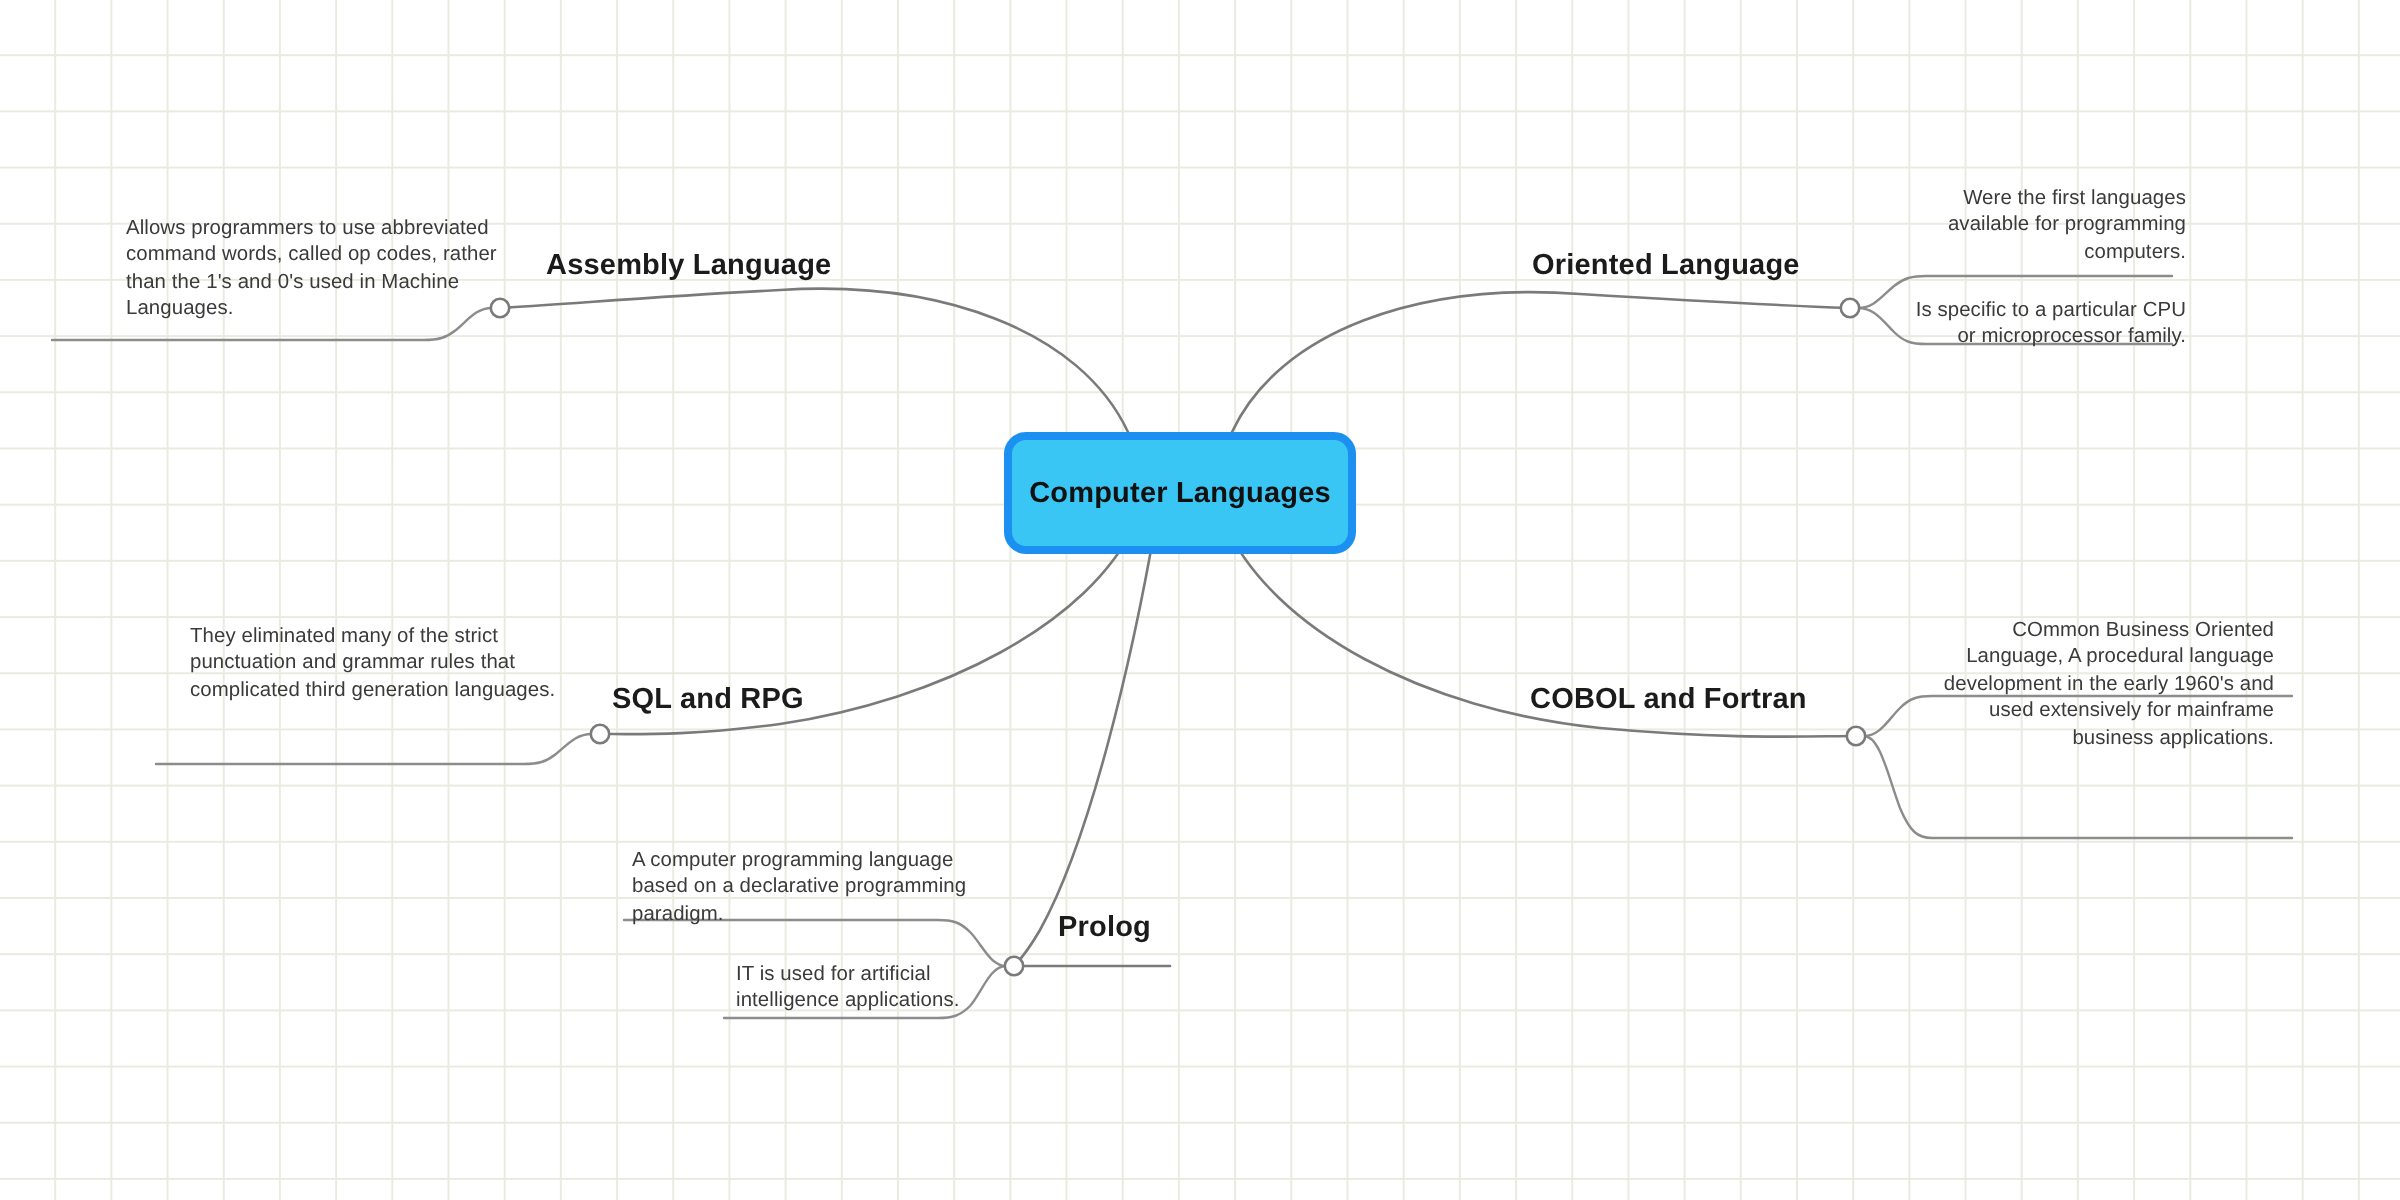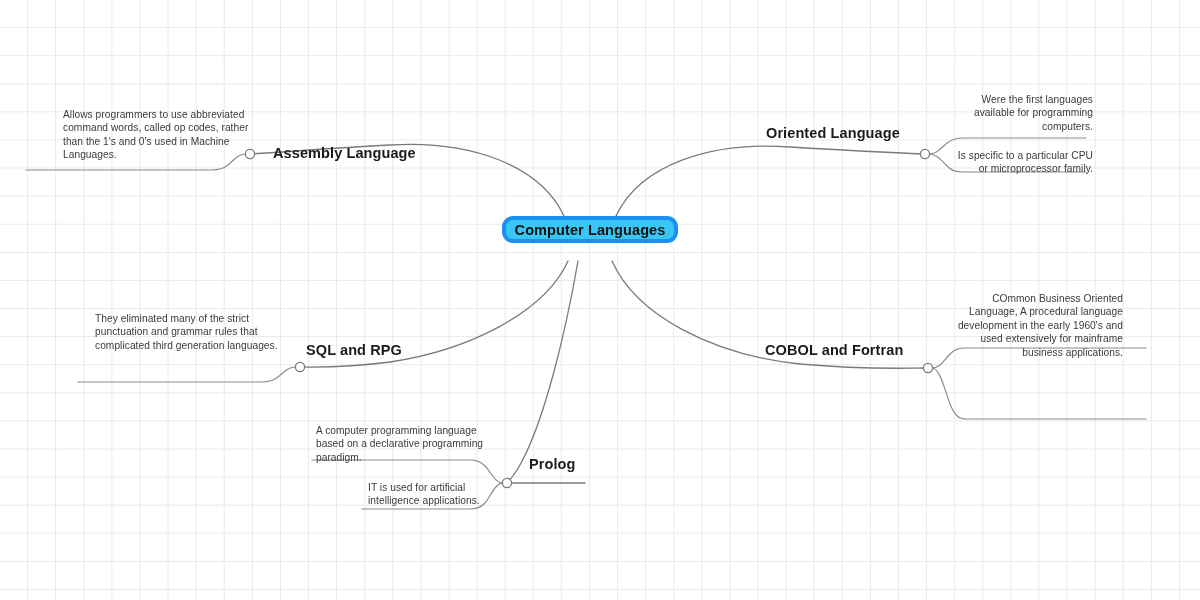--- a/index.html
+++ b/index.html
@@ -51,21 +51,21 @@
     letter-spacing: 0.05px;
   }
   .leaf.right { text-align: right; }
   .leaf.left  { text-align: left; }
 
   #center-node {
     position: absolute;
     left: 502px;
     top: 216px;
     width: 176px;
-    height: 27px;
+    height: 61px;
     box-sizing: border-box;
     background: #3ac6f4;
     border: 4px solid #1b90f0;
     border-radius: 11px;
     display: flex;
     align-items: center;
     justify-content: center;
   }
   #center-node .txt {
     font-size: 14.5px;
@@ -124,38 +124,38 @@
     <g fill="none" stroke="#7a7a7a" stroke-width="1.3" stroke-linecap="round">
       <path d="M 512 483 L 585 483"></path>
     </g>
     <circle cx="507" cy="483" r="4.6" fill="#ffffff" stroke="#7a7a7a" stroke-width="1.3"></circle>
   </svg>
 
   <div id="center-node">
     <span class="txt">Computer Languages</span>
   </div>
 
-  <div class="lbl main-label" style="left:273px; top:125px;margin-top:20px;">Assembly Language</div>
+  <div class="lbl main-label" style="left:273px; top:125px;">Assembly Language</div>
 
   <div class="lbl main-label" style="left:766px; top:125px;">Oriented Language</div>
 
   <div class="lbl main-label" style="left:306px; top:342px;">SQL and RPG</div>
 
   <div class="lbl main-label" style="left:765px; top:342px;">COBOL and Fortran</div>
 
   <div class="lbl main-label" style="left:529px; top:456px;">Prolog</div>
 
   <div class="leaf left" style="left:44px; top:108px; width:192px;margin-left:19px;">Allows programmers to use abbreviated command words, called op codes, rather than the 1's and 0's used in Machine Languages.</div>
 
   <div class="leaf right" style="left:953px; top:93px; width:140px;">Were the first languages available for programming computers.</div>
 
   <div class="leaf right" style="left:953px; top:149px; width:140px;">Is specific to a particular CPU or microprocessor family.</div>
 
   <div class="leaf left" style="left:95px; top:312px; width:186px;">They eliminated many of the strict punctuation and grammar rules that complicated third generation languages.</div>
 
-  <div class="leaf right" style="left:956px; top:292px; width:167px;">COmmon Business Oriented Language, A procedural language development in the early 1960's and used extensively for mainframe business applications.</div>
+  <div class="leaf right" style="left:956px; top:309px; width:167px;padding-left:14px;">COmmon Business Oriented Language, A procedural language development in the early 1960's and used extensively for mainframe business applications.</div>
 
 
   <div class="leaf left" style="left:316px; top:424px; width:172px;">A computer programming language based on a declarative programming paradigm.</div>
 
   <div class="leaf left" style="left:368px; top:481px; width:128px;">IT is used for artificial intelligence applications.</div>
 
 </div>
 
 </body></html>

